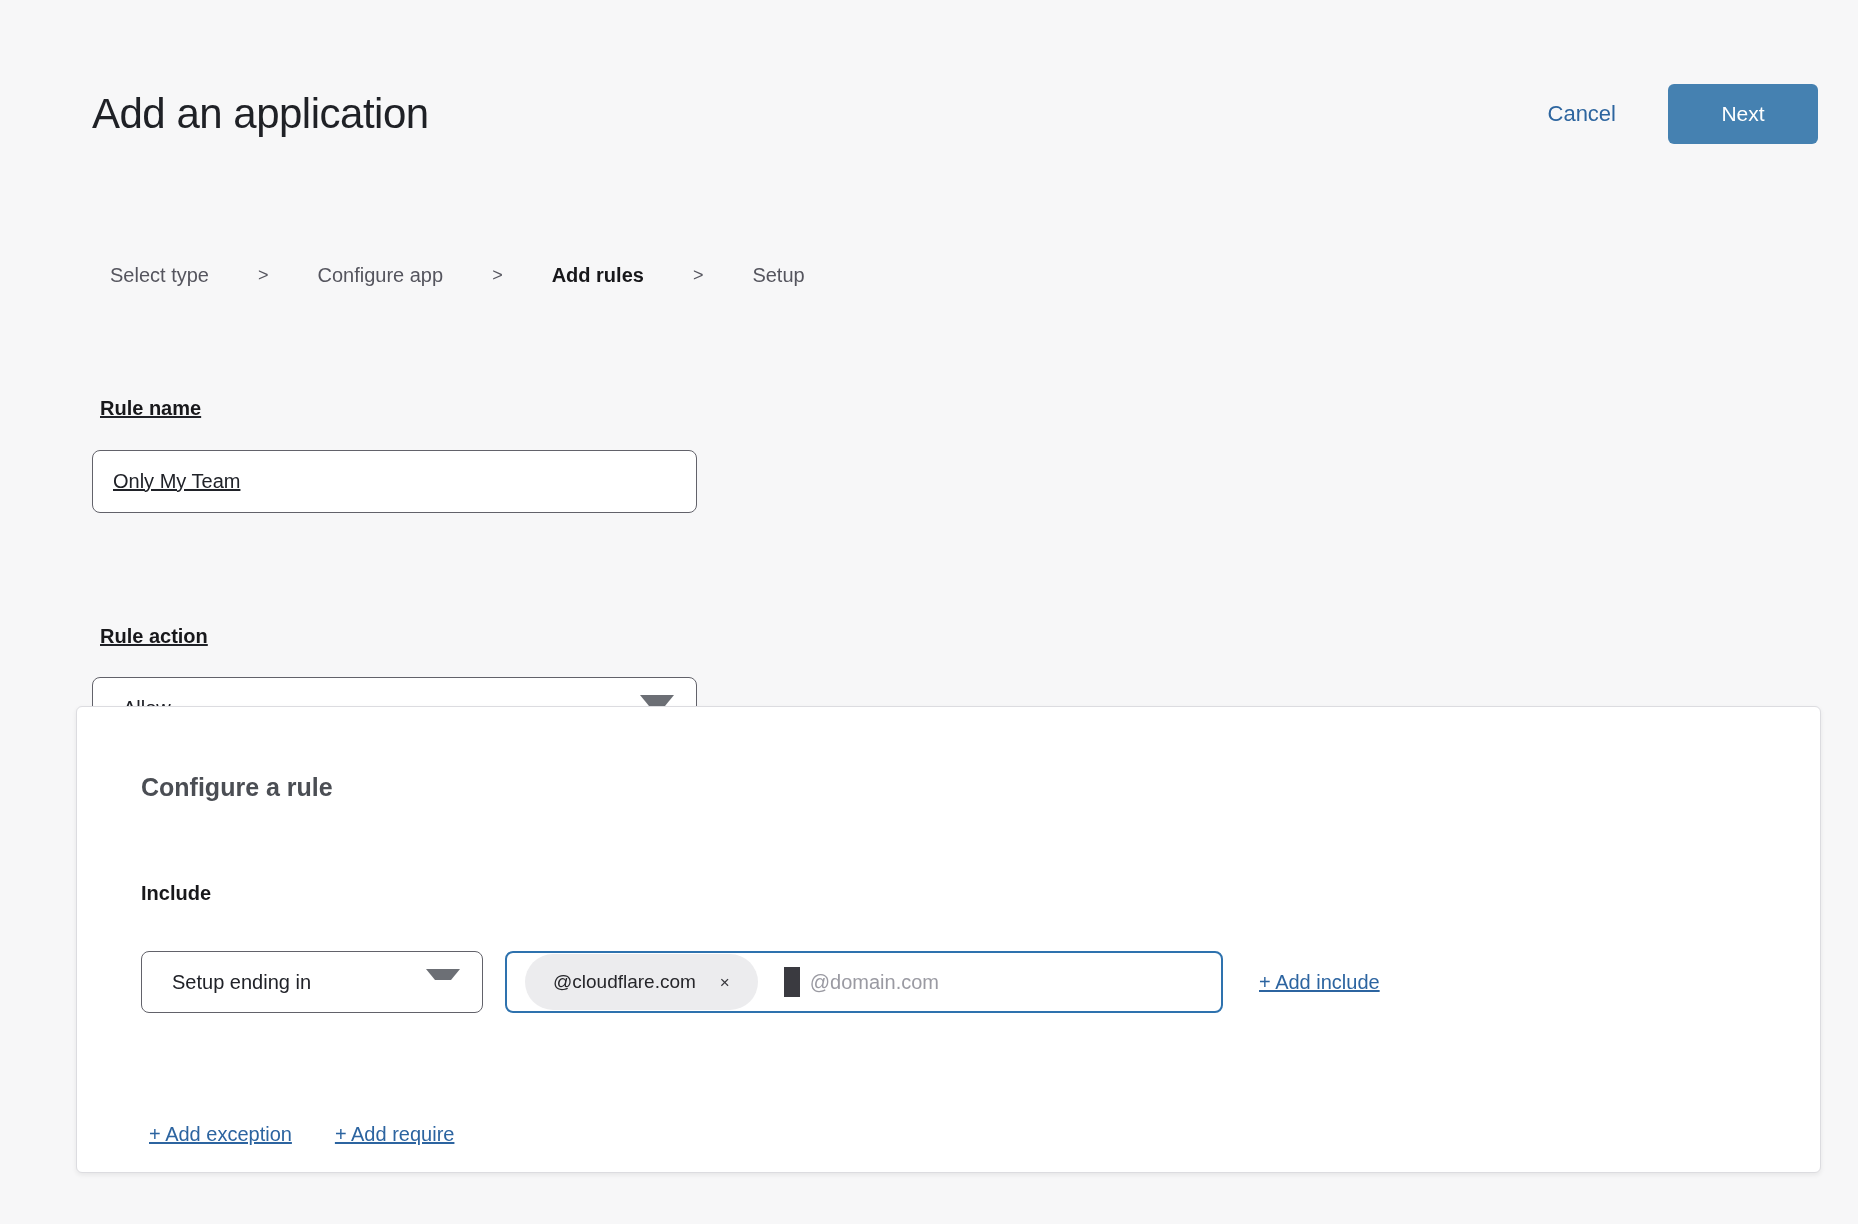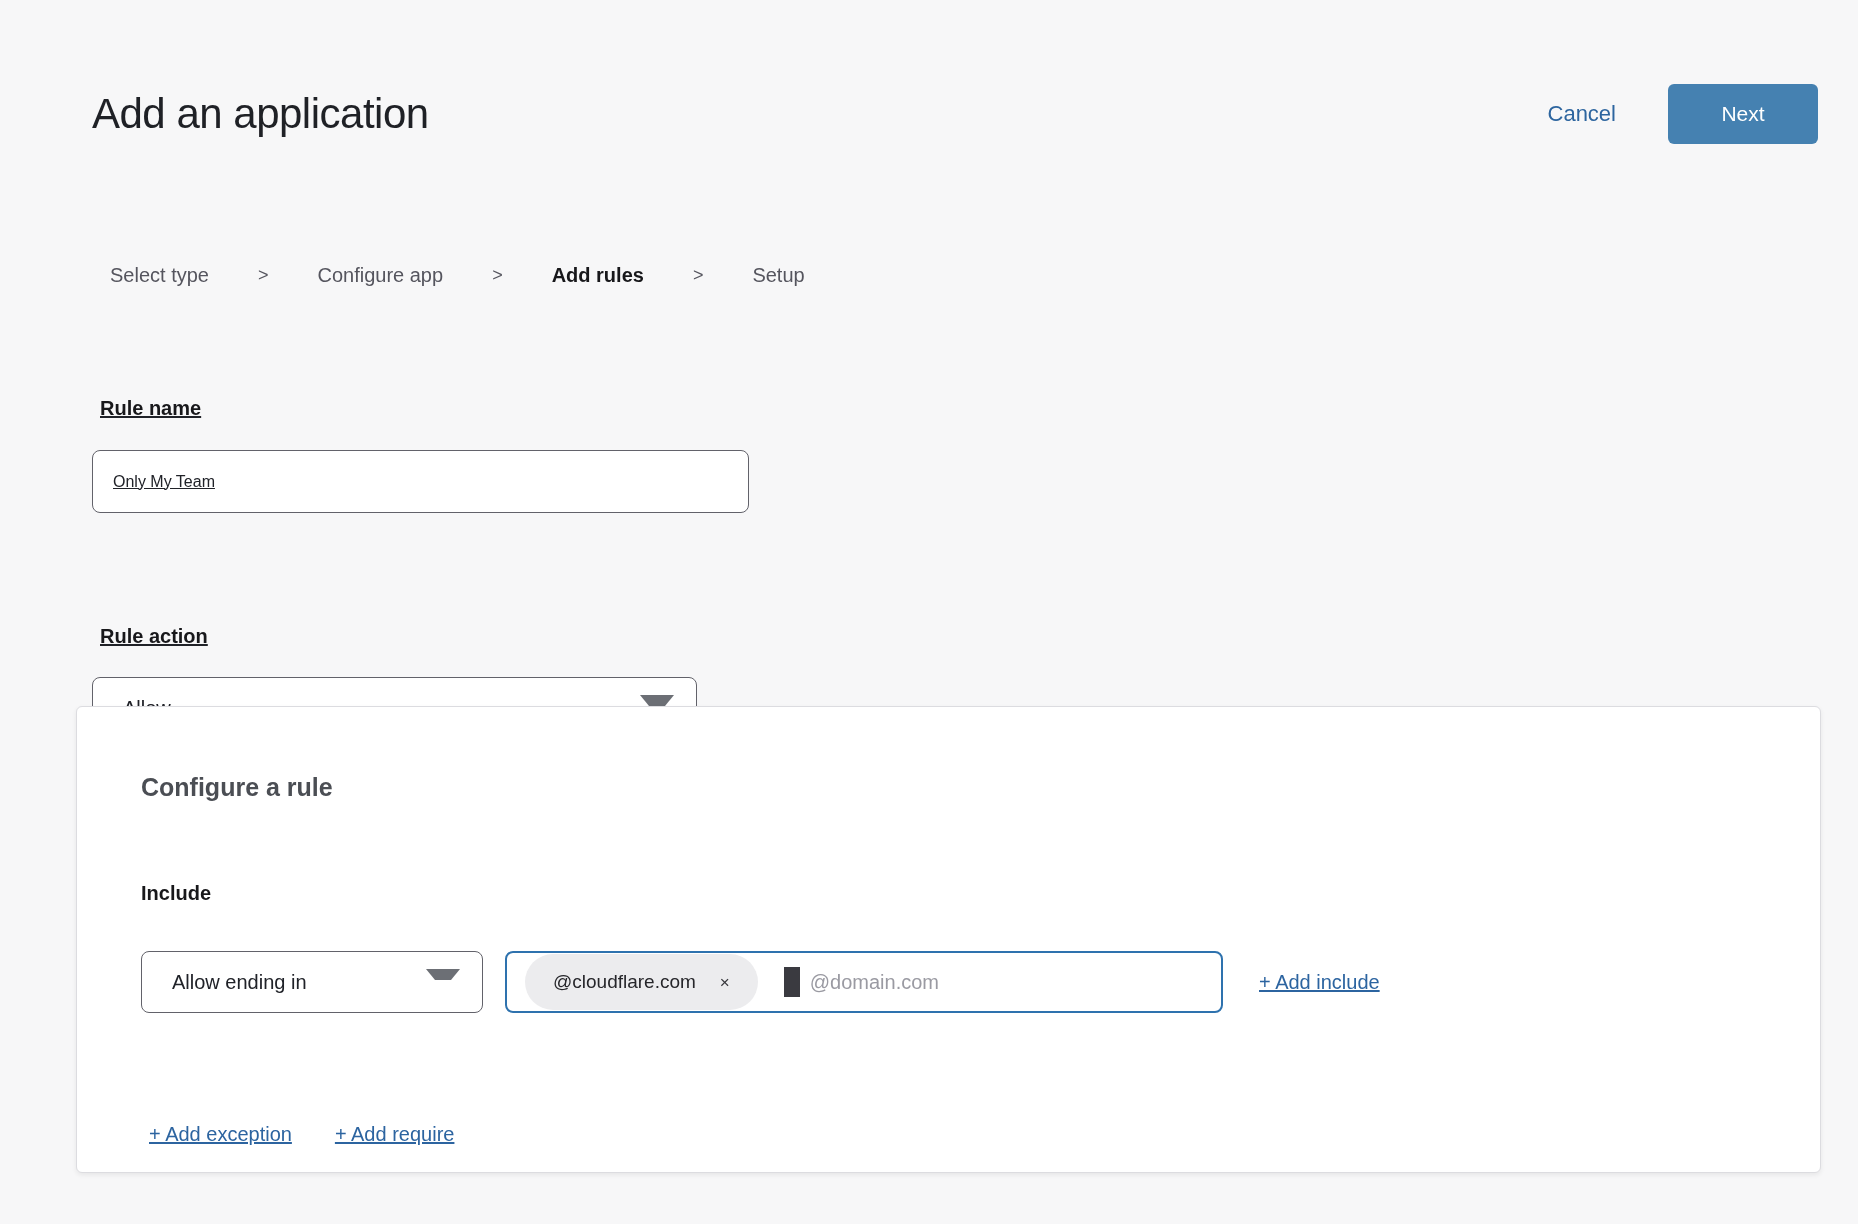--- a/index.html
+++ b/index.html
@@ -39,23 +39,23 @@
   .crumb { color: #55555e; }
   .crumb.active { color: #18181b; font-weight: bold; }
   .crumb-sep { color: #55555e; font-size: 18px; }
 
   
   .field { margin-left: 60px; text-decoration: underline; }
   .field-rule-name { margin-top: 78px; }
   .field-rule-action { margin-top: 88px; }
   .field-label { font-size: 20px; font-weight: bold; color: #18181b; }
   .text-input {
-    margin-top: 22px; width: 657px; height: 63px;
+    margin-top: 22px; width: 605px; height: 63px;
     border: 1px solid #62626a; border-radius: 8px; background: #ffffff;
-    font-size: 16px; color: #202228; padding: 0 20px;
+    font-size: 20px; color: #202228; padding: 0 20px;
     font-family: "Liberation Sans", sans-serif;
     display: block;
   }
   .select-box {
     margin-top: 21px; width: 605px; height: 63px;
     border: 1px solid #62626a; border-radius: 8px; background: #ffffff;
     display: flex; align-items: center; justify-content: space-between;
     padding: 0 22px; font-size: 20px; color: #202228; cursor: pointer;
   }
   .caret-down {
@@ -141,21 +141,21 @@
     </div>
   </section>
 
   <section class="rule-card">
     <h2 class="card-heading">Configure a rule</h2>
 
     <div class="include-label">Include</div>
 
     <div class="include-row">
       <div class="include-select">
-        <span>Allow ending in</span>
+        <span>Setup ending in</span>
         <span class="caret-down"></span>
       </div>
 
       <div class="email-input">
         <span class="tag-pill">
           <span>@cloudflare.com</span>
           <span class="tag-remove">×</span>
         </span>
         <span class="text-cursor"></span>
         <span class="email-placeholder">@domain.com</span>

